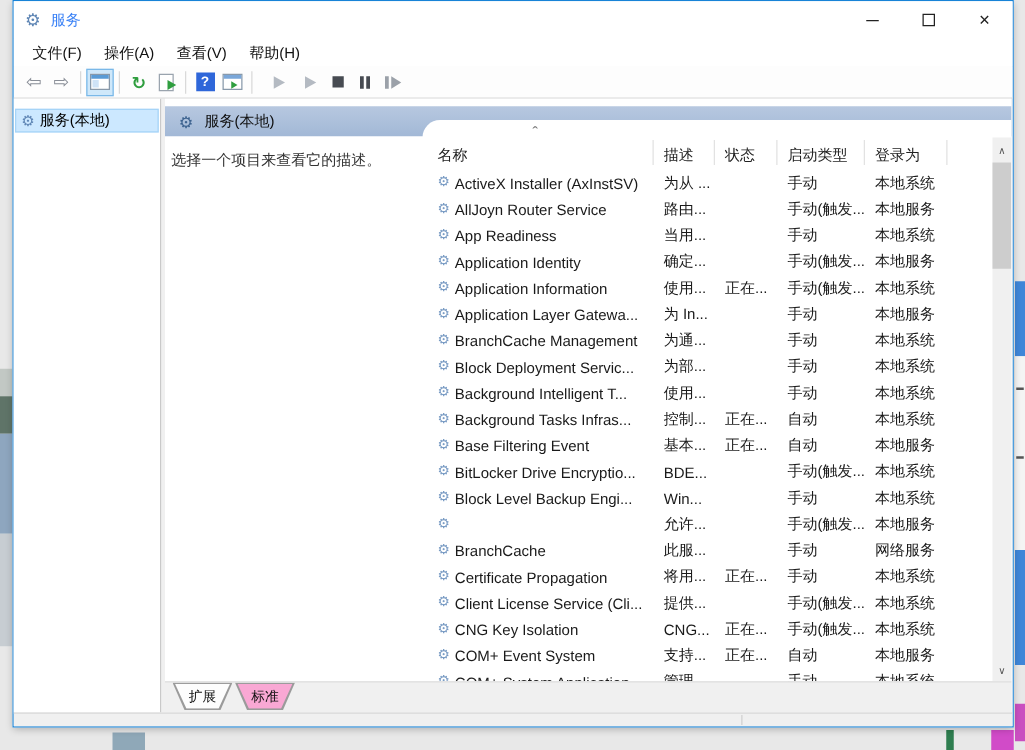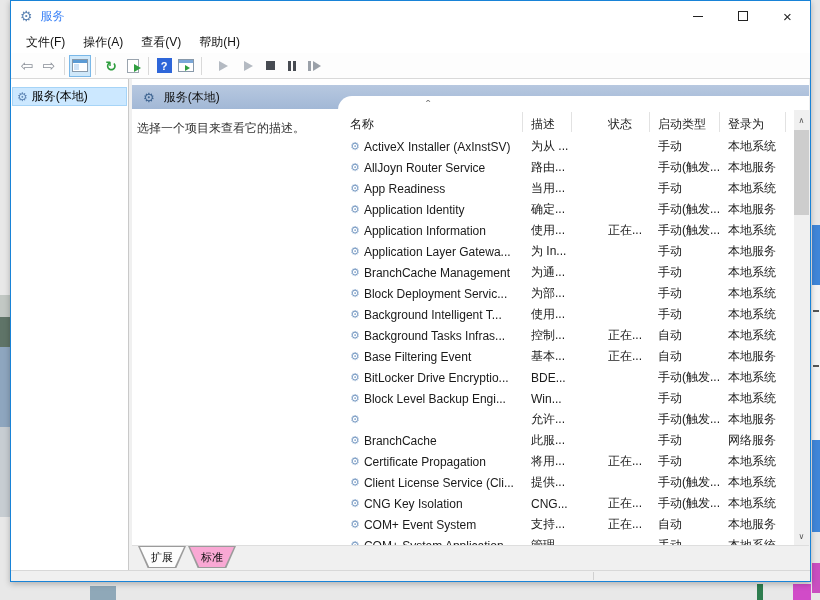--- a/index.html
+++ b/index.html
@@ -70,21 +70,21 @@
   .hint { position:absolute; left:5px; top:41px; font-size:12px; color:#333; }
 
   
   .listpanel { position:absolute; left:206px; top:17px; right:0; bottom:25px;
     background:#fff; border-top-left-radius:14px; overflow:hidden; }
   .cols { display:flex; height:40px; margin-right:15px; position:relative; }
   .hcell { position:relative; padding-top:20px; font-size:12px; color:#222; white-space:nowrap; }
   .hcell:after { content:""; position:absolute; right:0; top:16px; height:20px; width:1px; background:#e2e2e2; }
   .c-name { width:185px; padding-left:12px; }
   .c-desc { width:49px;  padding-left:8px; }
-  .c-stat { width:50px;  padding-left:8px;margin-left:28px; }
+  .c-stat { width:50px;  padding-left:8px; }
   .c-start{ width:70px;  padding-left:8px; }
   .c-logon{ width:66px;  padding-left:8px; }
   .c-fill { flex:1; }  .c-fill:after{ display:none; }
   .sortmark { position:absolute; left:88px; top:2px; font-size:13px; color:#777; }
 
   .rows { margin-right:15px; }
   .trow { display:flex; height:21px; align-items:center; }
   .cell { font-size:12px; color:#1a1a1a; white-space:nowrap; overflow:hidden; }
   .cell.c-name { display:flex; align-items:center; padding-top:0; }
   .rowico { font-size:11px; color:#7a9cc4; margin-right:4px; line-height:1; }

